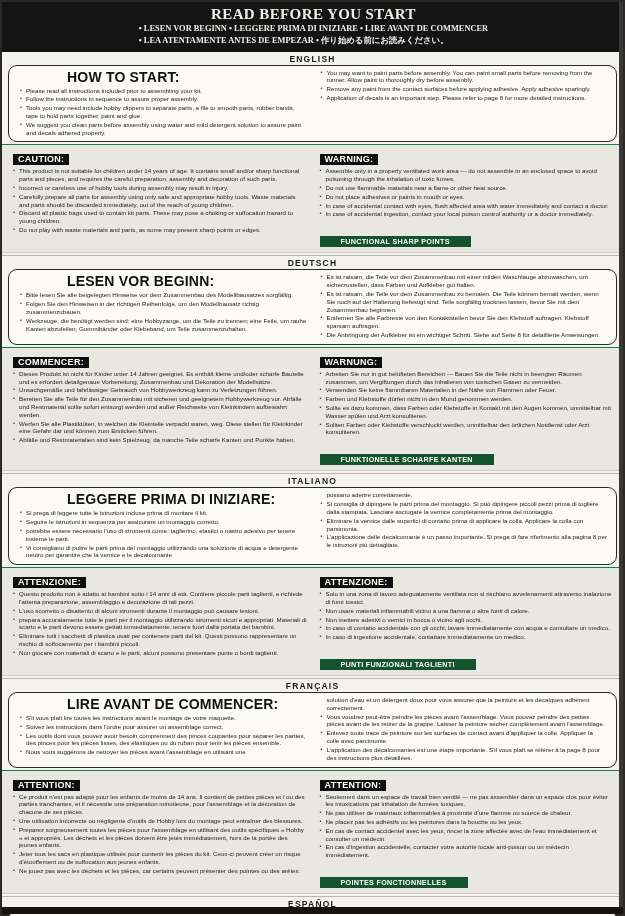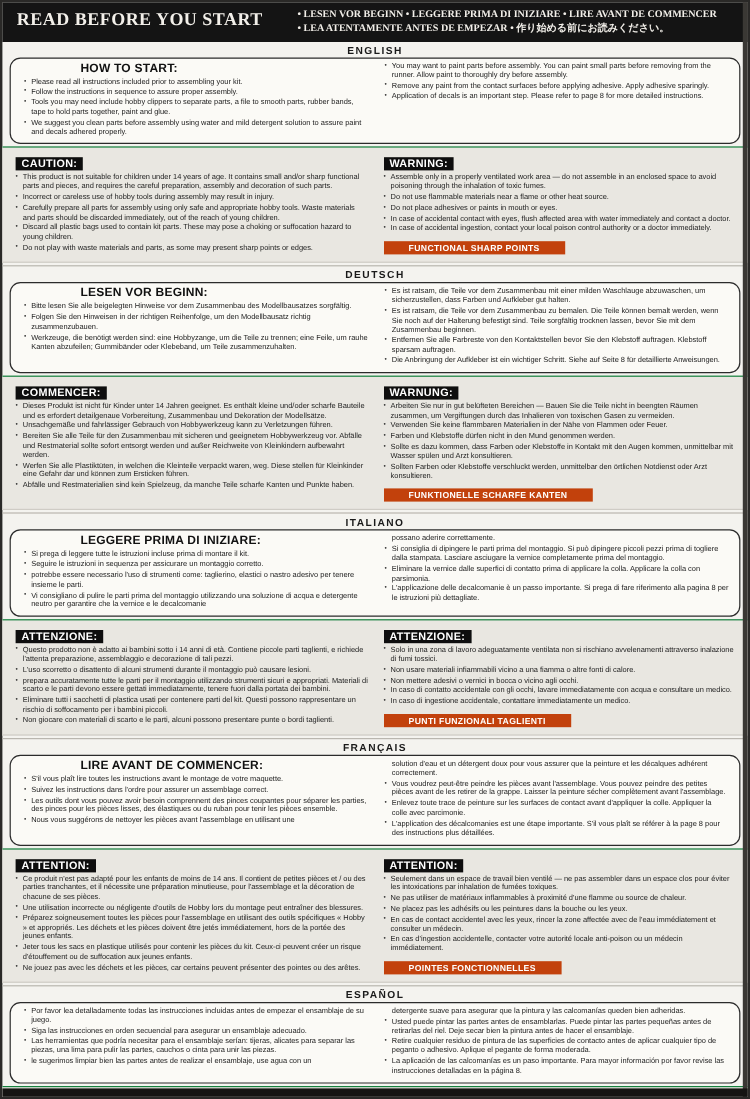--- a/index.html
+++ b/index.html
@@ -3,37 +3,37 @@
 <meta charset="utf-8">
 <style>
   html,body{margin:0;padding:0;}
   body{
     width:625px;height:916px;overflow:hidden;position:relative;
     background:#f4f3ef;color:#1c1c1c;
     font-family:"Liberation Sans",sans-serif;
   }
   .page{box-sizing:border-box;width:100%;height:100%;border:2px solid #2a2927;position:relative;}
   
-  .topbar{background:#141414;color:#f2efe9;display:flex;align-items:center;gap:29px;padding:4px 10px 5px 12px;}
+  .topbar{background:#141414;color:#f2efe9;display:flex;align-items:center;gap:0;padding:4px 10px 5px 12px;flex-direction:column;}
   .topbar-title{font-family:"Liberation Serif",serif;font-weight:bold;font-size:15px;letter-spacing:.4px;white-space:nowrap;}
   .topbar-sub{font-family:"Liberation Serif",serif;font-weight:bold;font-size:8.4px;line-height:1.4;}
   
   .lang-label{text-align:center;font-weight:bold;font-size:8.5px;letter-spacing:1.2px;padding:2px 12px 1px;color:#1a1a1a;}
   .lang-block + .lang-block .lang-label{border-top:1px solid #b9b6af;}
   .intro-box{border:1.5px solid #2b2b2b;border-radius:9px;background:#fbfaf6;margin:0 6px 2px;padding:3px 9px 4px 11px;display:flex;gap:14px;}
   .intro-col{flex:1;min-width:0;}
-  .intro-title{font-size:10px;font-weight:bold;margin:0 0 2px;letter-spacing:.2px;color:#111;padding-left:47px;}
+  .intro-title{font-size:14px;font-weight:bold;margin:0 0 2px;letter-spacing:.2px;color:#111;padding-left:47px;}
   .bullet{font-size:6.2px;line-height:1.26;color:#222;padding-left:6px;position:relative;margin-bottom:1px;}
   .bullet::before{content:"•";position:absolute;left:0;top:0;font-size:5.5px;color:#333;}
   .lead{font-size:6.2px;line-height:1.26;color:#222;padding-left:6px;margin-bottom:1px;}
   .lead:empty{display:none;}
   .cw-row{display:flex;gap:12px;background:#e9e7e1;padding:3px 9px 4px 11px;margin:0 0 2px;border-top:1px solid #15803d;border-bottom:1px solid #cfccc5;}
   .cw-col{flex:1;min-width:0;}
   .title-badge{display:inline-block;background:#0e0e0e;color:#fff;font-weight:bold;font-size:9px;padding:0 5px 1px;margin-bottom:2px;letter-spacing:.3px;}
-  .sharp-badge{display:inline-block;background:#c2410c;color:#fff;font-weight:bold;font-size:7.2px;padding:1px 21px;margin-top:5px;letter-spacing:.3px;}
+  .sharp-badge{display:inline-block;background:#14532d;color:#fff;font-weight:bold;font-size:7.2px;padding:1px 21px;margin-top:17px;letter-spacing:.3px;}
   .sharp-badge:empty{display:none;}
   
   .right-strip{position:absolute;top:0;right:0;width:4px;height:100%;background:#3a3834;}
   .bottom-strip{position:absolute;left:0;bottom:0;width:100%;height:7px;background:#151412;}
 </style>
 </head>
 <body>
 
 <div class="page">
 

